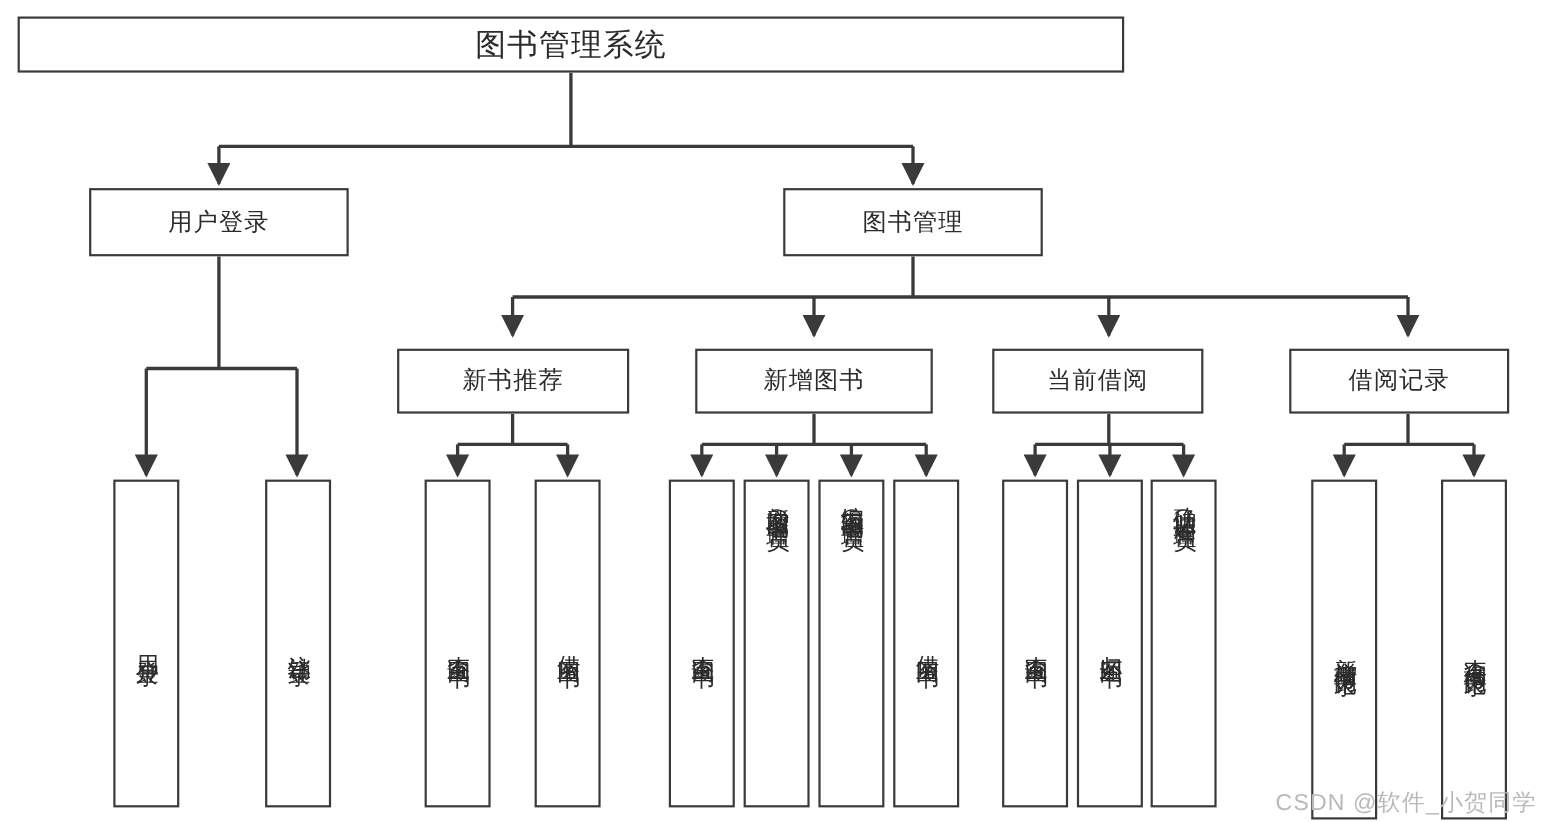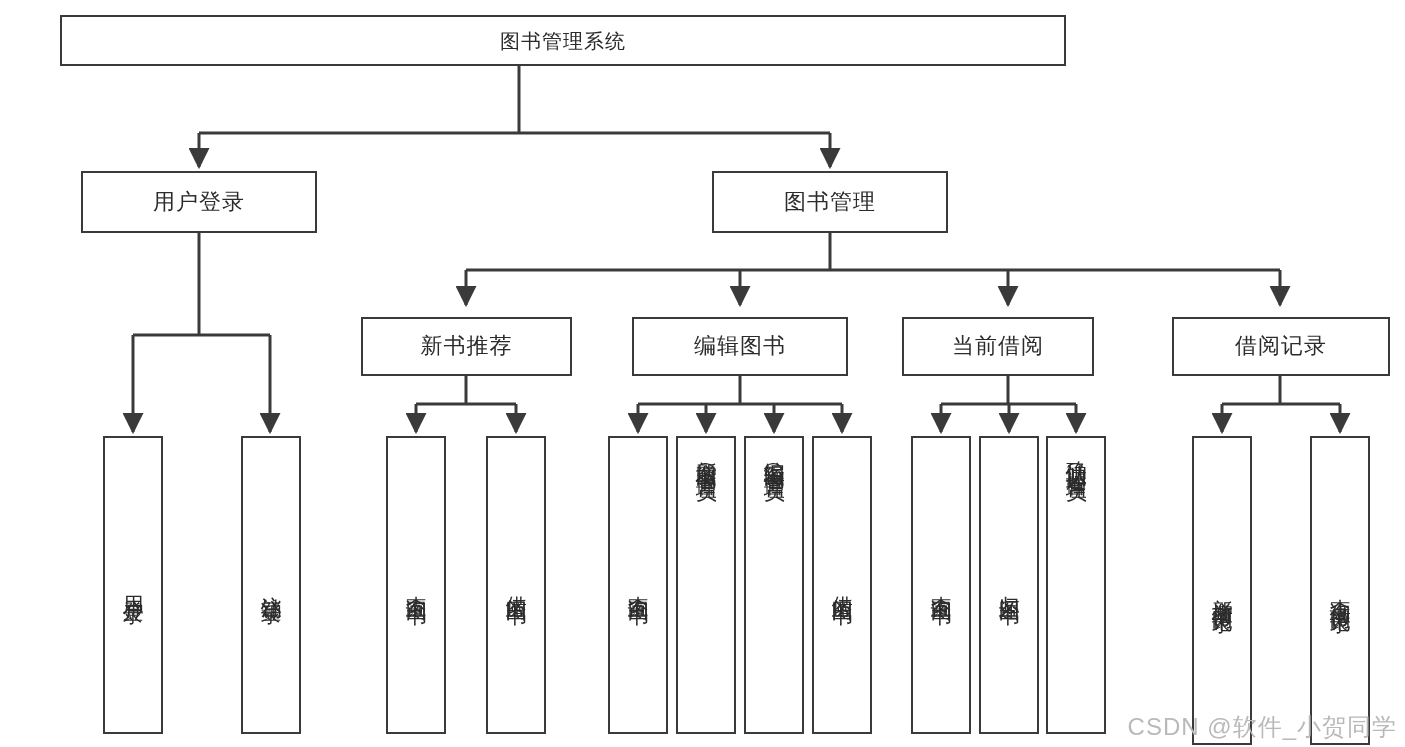--- a/index.html
+++ b/index.html
@@ -28,22 +28,21 @@
     align-items:center;
     justify-content:center;
     color:#2b2b2b;
   }
   .node.h{
     font-size:22px;
     letter-spacing:1px;
     line-height:1.2;
   }
   .node.root{
-    font-size:20px;
-    margin-left:44px;
+    font-size:28px;
   }
   .node.v{
     writing-mode:vertical-rl;
     text-orientation:upright;
     font-size:21px;
     letter-spacing:3px;
     line-height:1.25;
     padding:6px 0;
     align-items:center;
     justify-content:center;
@@ -55,21 +54,21 @@
     white-space:pre-line;
     display:block;
   }
   .node.v .label{
     white-space:nowrap;
   }
   #watermark{
     position:absolute;
     right:8px;
     bottom:4px;
-    font-size:24px;
+    font-size:21px;
     color:#b9b9b9;
     letter-spacing:1px;
     white-space:nowrap;
     user-select:none;
   }
 </style>
 </head>
 <body>
 
 <div id="diagram">
@@ -132,26 +131,26 @@
     <span class="label">用户登录</span>
   </div>
   <div class="node h" style="left:361px;top:317px;width:211px;height:59px;">
     <span class="label">新书推荐</span>
   </div>
 
   <div class="node h" style="left:712px;top:171px;width:236px;height:62px;">
     <span class="label">图书管理</span>
   </div>
   <div class="node h" style="left:632px;top:317px;width:216px;height:59px;">
-    <span class="label">编辑图书</span>
+    <span class="label">新增图书</span>
   </div>
   <div class="node h" style="left:902px;top:317px;width:192px;height:59px;">
     <span class="label">当前借阅</span>
   </div>
-  <div class="node h" style="left:1172px;top:317px;width:218px;height:59px;">
+  <div class="node h" style="left:1172px;top:317px;width:200px;height:59px;">
     <span class="label">借阅记录</span>
   </div>
 
   <div class="node v" style="left:103px;top:436px;width:60px;height:298px;">
     <span class="label">用户登录</span>
   </div>
   <div class="node v" style="left:241px;top:436px;width:60px;height:298px;">
     <span class="label">注销登录</span>
   </div>
 

